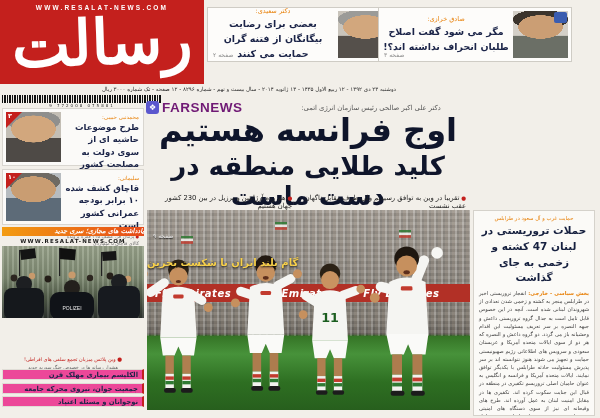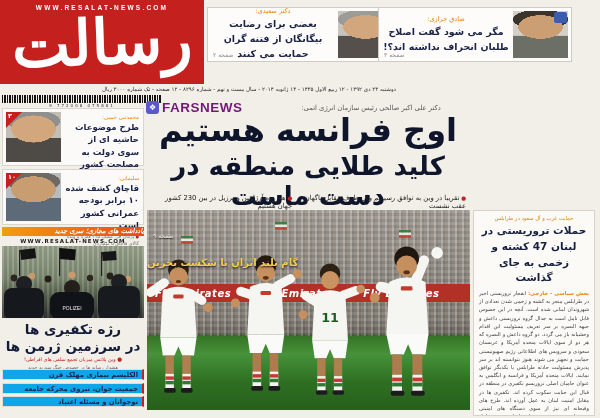--- a/index.html
+++ b/index.html
@@ -98,21 +98,21 @@
              background:linear-gradient(180deg,#9aa48c,#7e8a72 45%,#55604c 70%,#2f3430 100%);}
   .sb-police::before{content:"";position:absolute;inset:0;opacity:.4;
      background:repeating-linear-gradient(90deg,rgba(255,255,255,.25) 0 2px,rgba(0,0,0,.2) 2px 5px);}
   .sb-police svg{position:absolute;inset:0;}
   .sb-ger-headline{position:absolute;left:2px;top:321px;width:142px;text-align:center;font-size:13.5px;
                    font-weight:bold;color:#131b38;line-height:1.25;}
   .sb-ger-notes{position:absolute;left:2px;top:355px;width:142px;text-align:center;line-height:1.5;}
   .note-red{font-size:5px;color:#c4201d;}
   .note-gray{font-size:4.8px;color:#666;}
   .sb-list{position:absolute;left:2px;top:369px;width:142px;}
-  .sb-list-item{height:11px;line-height:11px;background:#0ea5e9;border:1px solid #e0ddd6;border-right:2px solid #c4201d;
+  .sb-list-item{height:11px;line-height:11px;background:#ec4899;border:1px solid #e0ddd6;border-right:2px solid #c4201d;
                 font-size:6.8px;font-weight:bold;color:#1b2448;padding-right:4px;margin-bottom:2.5px;
                 box-sizing:border-box;overflow:hidden;}
 </style>
 </head>
 <body>
 
 <div class="page">
 
   <div class="logo-block">
     <div class="site-url">WWW.RESALAT-NEWS.COM</div>
@@ -328,24 +328,20 @@
           <rect x="2" y="42" width="40" height="32" rx="8" fill="#15181c"></rect>
         <circle cx="70" cy="42" r="8" fill="#23201c"></circle>
           <rect x="48" y="46" width="44" height="28" rx="9" fill="#101318"></rect>
         <text x="70" y="64" font-size="5" fill="#e8e8e8" text-anchor="middle" font-family="Liberation Sans, sans-serif">POLIZEI</text>
         <circle cx="117" cy="36" r="8" fill="#1d1f22"></circle>
           <rect x="96" y="40" width="42" height="34" rx="8" fill="#171a1f"></rect>
       </g>
     </svg>
   </div>
 
-  <div class="sb-ger-headline">
-    <div>رژه تکفیری ها</div>
-    <div>در سرزمین ژرمن ها</div>
-  </div>
   <div class="sb-ger-notes">
     <div class="note-red bullet">وین پلاتس میزبان تجمع سلفی های افراطی!</div>
     <div class="note-gray">هشدار رسانه ها در خصوص جنگ سوریه جدید</div>
   </div>
 
   <div class="sb-list">
     <div class="sb-list-item">الکلیسم بیماری مهلک قرن</div>
     <div class="sb-list-item">جمعیت جوان، نیروی محرکه جامعه</div>
     <div class="sb-list-item">نوجوانان و مسئله اعتیاد</div>
   </div>

